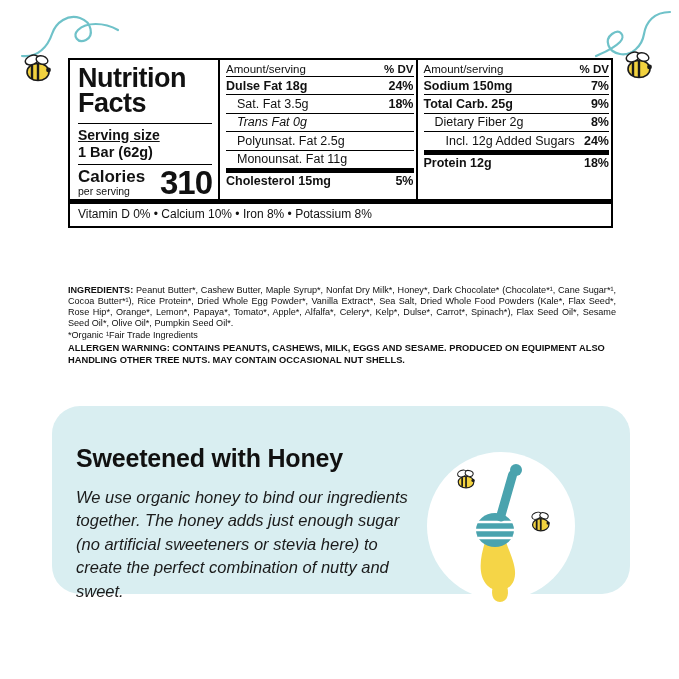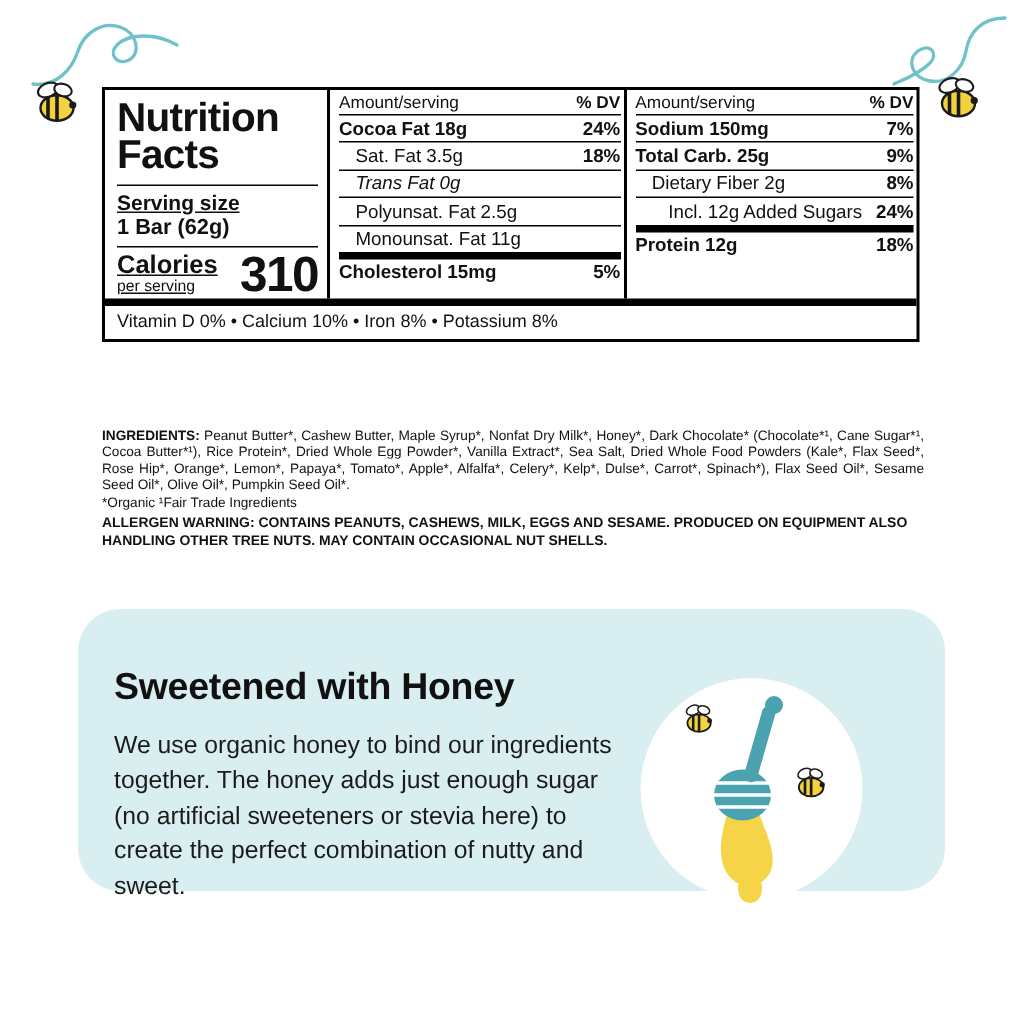--- a/index.html
+++ b/index.html
@@ -72,21 +72,20 @@
     margin-bottom: 2px;
   }
   .nf-cal-row {
     display: flex;
     align-items: flex-end;
     justify-content: space-between;
     margin-top: 3px;
   }
   .nf-cal-left {
     line-height: 1;
-    text-decoration: underline;
   }
   .nf-cal-word {
     font-weight: bold;
     font-size: 17px;
     display: block;
     line-height: 1.05;
   }
   .nf-cal-sub {
     font-size: 10.5px;
     display: block;
@@ -201,20 +200,21 @@
     color: #111;
   }
   #honey-card .honey-body {
     position: absolute;
     left: 24px;
     top: 80px;
     width: 340px;
     font-size: 16.5px;
     line-height: 1.42;
     color: #1b1b1b;
+    font-style: italic;
   }
   #honey-illus {
     position: absolute;
     right: 34px;
     top: 28px;
     width: 190px;
     height: 190px;
   }
 </style>
 </head>
@@ -261,21 +261,21 @@
     </div>
 
     <div class="nf-cols">
       <div class="nf-col first">
         <div class="nf-col-head">
           <span>Amount/serving</span>
           <span class="b">% DV</span>
         </div>
         <div id="left-rows">
             <div class="nf-row">
-              <span class="nm b">Cocoa Fat 18g</span>
+              <span class="nm b">Dulse Fat 18g</span>
               <span class="dv">24%</span>
             </div>
             <div class="nf-row">
               <span class="nm ind1">Sat. Fat 3.5g</span>
               <span class="dv">18%</span>
             </div>
             <div class="nf-row">
               <span class="nm i ind1">Trans Fat 0g</span>
               <span class="dv"></span>
             </div>

